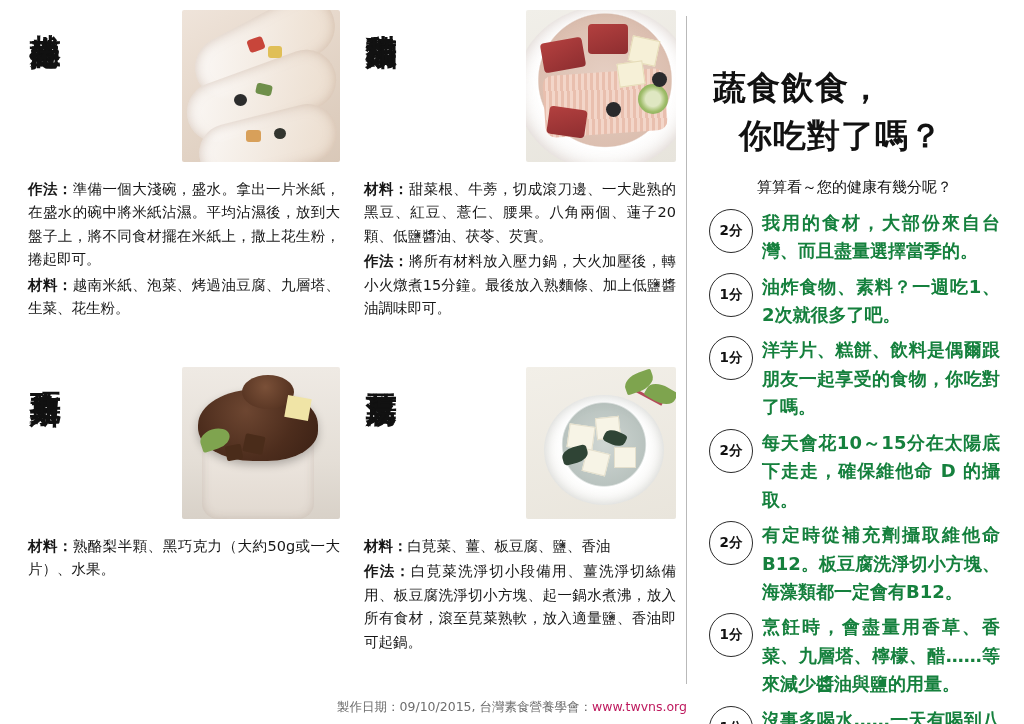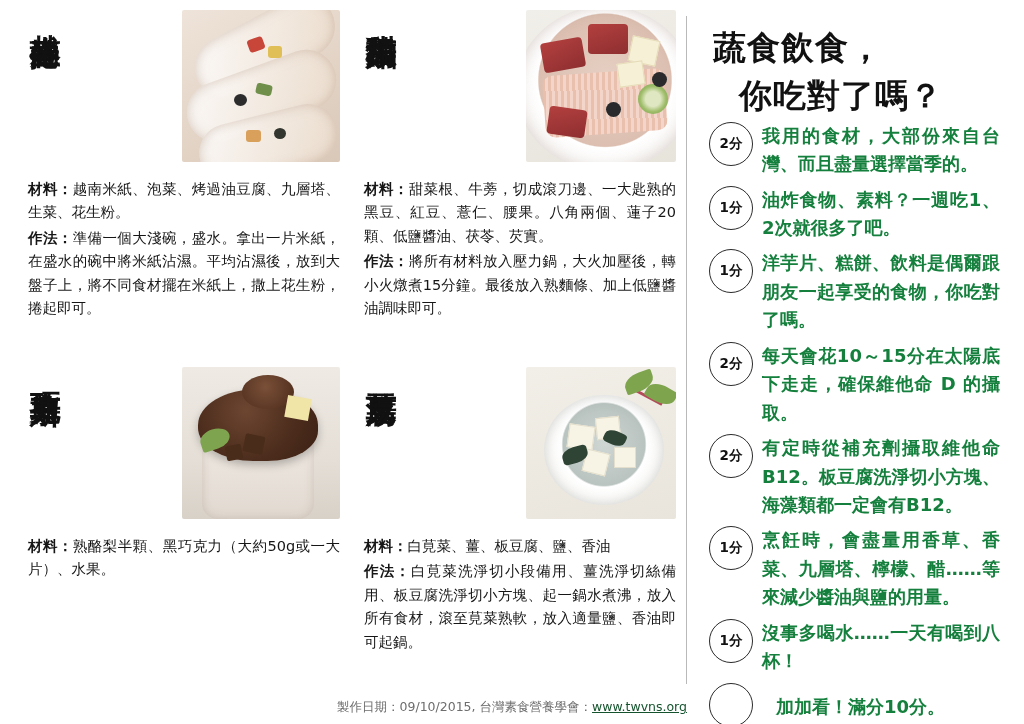--- a/index.html
+++ b/index.html
@@ -93,21 +93,21 @@
     box-sizing: border-box;
   }
   .quiz-title {
     font-family: "DejaVu Serif", "Liberation Serif", serif;
     font-weight: bold;
     font-size: 33px;
     line-height: 1.45;
     color: #111;
     letter-spacing: 1px;
   }
-  .quiz-title .l1 { display: block; padding-left: 4px; }
+  .quiz-title .l1 { display: block; padding-left: 4px; margin-top: 40px; }
   .quiz-title .l2 { display: block; padding-left: 30px; }
   .quiz-sub {
     text-align: center;
     font-size: 15px;
     margin: 18px 0 10px 0;
     color: #111;
   }
   .quiz-list {
     display: flex;
     flex-direction: column;
@@ -148,22 +148,21 @@
   .footer {
     position: absolute;
     left: 0;
     right: 0;
     bottom: 8px;
     text-align: center;
     font-size: 12.5px;
     color: #6d6d6d;
   }
   .footer a, .footer .url {
-    color: #14532d;
-    text-decoration: underline;
+    color: #be185d;
   }
   
   .ph { position: absolute; }
   
   .p1 { background: linear-gradient(150deg,#efe4da 0%,#e6d8cb 40%,#d9c8b8 100%); width:100%; height:100%; }
   .p1 .roll {
     position: absolute; border-radius: 40px;
     background: linear-gradient(120deg, rgba(255,255,255,.85), rgba(236,221,205,.9));
     box-shadow: inset 0 0 12px rgba(180,150,130,.5);
   }
@@ -263,22 +262,22 @@
               <div class="bit b1"></div>
                 <div class="bit b2"></div>
                 <div class="bit b3"></div>
               <div class="bit b4"></div>
                 <div class="bit b5"></div>
                 <div class="bit b6"></div>
             </div>
           </div>
         </div>
         <div class="recipe-body">
+          <p><span class="lbl">作法：</span><span>準備一個大淺碗，盛水。拿出一片米紙，在盛水的碗中將米紙沾濕。平均沾濕後，放到大盤子上，將不同食材擺在米紙上，撒上花生粉，捲起即可。</span></p>
           <p><span class="lbl">材料：</span><span>越南米紙、泡菜、烤過油豆腐、九層塔、生菜、花生粉。</span></p>
-          <p><span class="lbl">作法：</span><span>準備一個大淺碗，盛水。拿出一片米紙，在盛水的碗中將米紙沾濕。平均沾濕後，放到大盤子上，將不同食材擺在米紙上，撒上花生粉，捲起即可。</span></p>
         </div>
       </div>
 
       <div class="recipe">
         <div class="recipe-head">
           <div class="recipe-title">甜菜根湯麵</div>
           <div class="recipe-photo">
             <div class="ph p2">
               <div class="bowl"></div>
               <div class="noodles"></div>
@@ -350,20 +349,21 @@
     </div>
   </div>
 
   <div class="divider"></div>
 
   <div class="quiz">
     <div class="quiz-title">
       <span class="l1">蔬食飲食，</span>
       <span class="l2">你吃對了嗎？</span>
     </div>
+    <div class="quiz-sub">算算看～您的健康有幾分呢？</div>
     <div class="quiz-list">
 
       <div class="quiz-item">
         <div class="score-circle">2分</div>
         <div class="quiz-text">我用的食材，大部份來自台灣、而且盡量選擇當季的。</div>
       </div>
       <div class="quiz-item">
         <div class="score-circle">1分</div>
         <div class="quiz-text">油炸食物、素料？一週吃1、2次就很多了吧。</div>
       </div>

